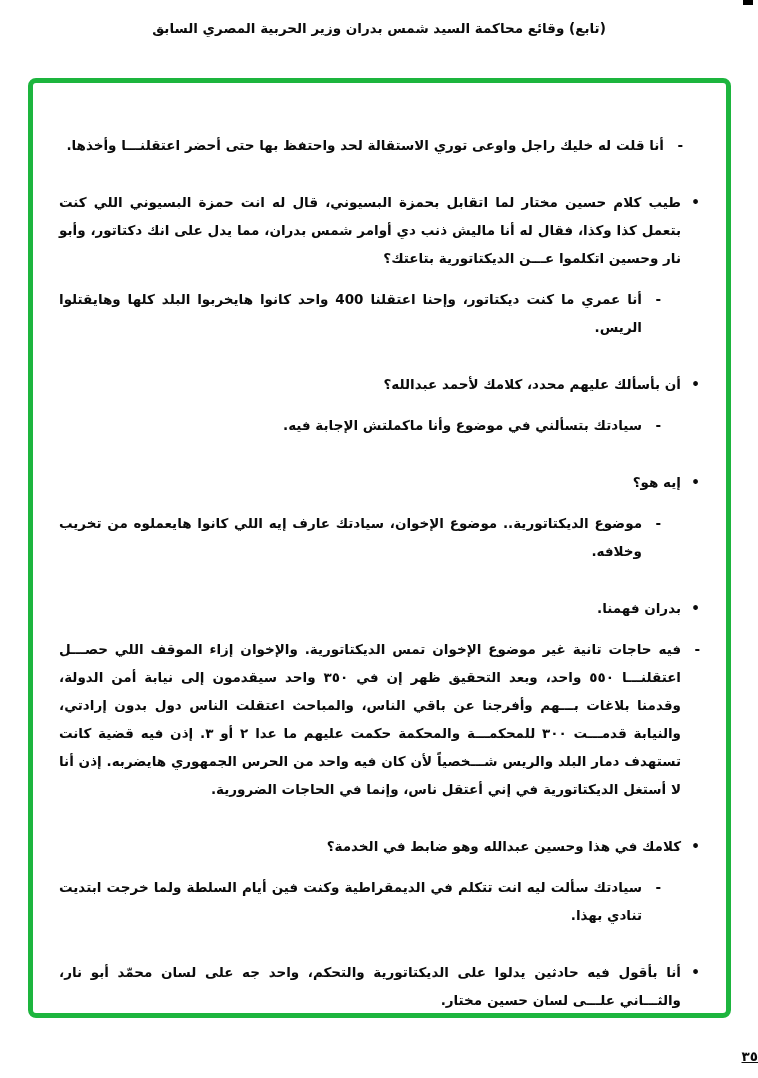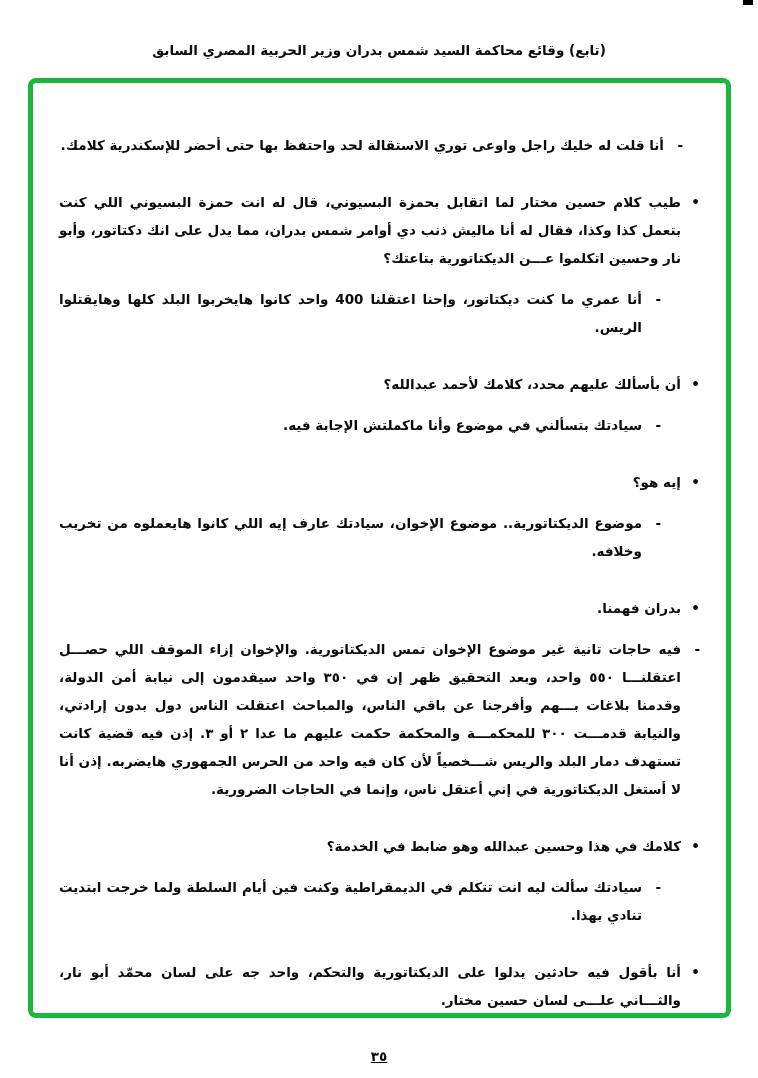--- a/index.html
+++ b/index.html
@@ -9,21 +9,21 @@
     position: relative;
     font-family: "DejaVu Sans", sans-serif;
     color: #0b0b0b;
     overflow: hidden;
   }
   .page-header {
     direction: rtl;
     text-align: center;
     font-weight: bold;
     font-size: 13.5px;
-    padding-top: 42px;
+    padding-top: 20px;
     letter-spacing: 0.2px;
   }
   .corner-mark {
     position: absolute;
     top: 0; right: 5px;
     width: 10px; height: 5px;
     background: #000;
   }
   .document-frame {
     position: absolute;
@@ -57,39 +57,39 @@
   }
   .item.q { margin-top: 29px; }
   .item.a { margin-top: 13px; }
   .item:first-child { margin-top: 0; }
   .lvl1 { padding-right: 17px; }
   .lvl2 { padding-right: 39px; }
   .page-number {
     position: absolute;
     bottom: 14px; left: 0;
     width: 100%;
-    text-align: center;
+    text-align: right;
     font-weight: bold;
     font-size: 13.5px;
     letter-spacing: 4px;
     text-decoration: underline;
   }
 </style>
 </head>
 <body style="background: rgb(255, 255, 255); color: rgb(11, 11, 11);">
 
 <div class="page-header">(تابع) وقائع محاكمة السيد شمس بدران وزير الحربية المصري السابق</div>
 
 <div class="corner-mark"></div>
 
 <div class="document-frame" style="border-color: rgb(29, 181, 62);">
   <div class="dialog-list">
       <div class="item a lvl1">
         <span class="marker">-</span>
-        <span class="text">أنا قلت له خليك راجل واوعى توري الاستقالة لحد واحتفظ بها حتى أحضر للإسكندرية كلامك.</span>
+        <span class="text">أنا قلت له خليك راجل واوعى توري الاستقالة لحد واحتفظ بها حتى أحضر اعتقلنـــا وأخذها.</span>
       </div>
       <div class="item q">
         <span class="marker">•</span>
         <span class="text">طيب كلام حسين مختار لما اتقابل بحمزة البسيوني، قال له انت حمزة البسيوني اللي كنت بتعمل كذا وكذا، فقال له أنا ماليش ذنب دي أوامر شمس بدران، مما يدل على انك دكتاتور، وأبو نار وحسين اتكلموا عـــن الديكتاتورية بتاعتك؟</span>
       </div>
       <div class="item a lvl2">
         <span class="marker">-</span>
         <span class="text">أنا عمري ما كنت ديكتاتور، وإحنا اعتقلنا 400 واحد كانوا هايخربوا البلد كلها وهايقتلوا الريس.</span>
       </div>
       <div class="item q">

